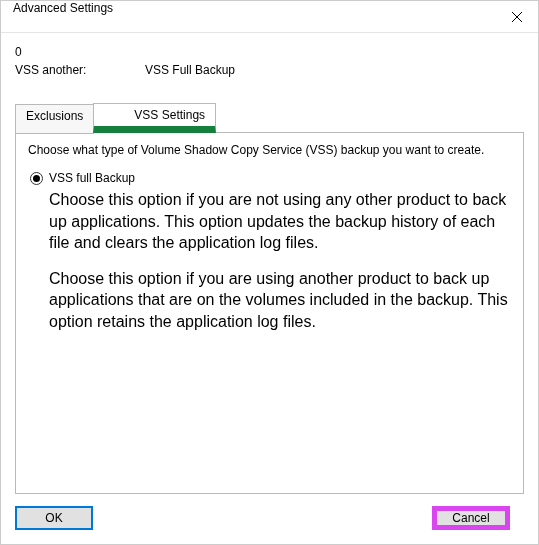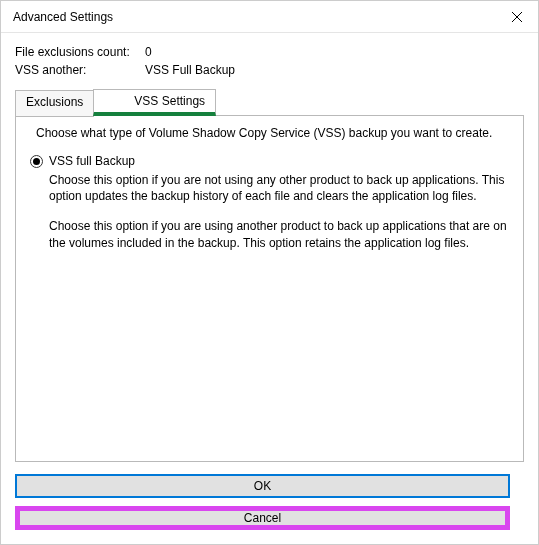--- a/index.html
+++ b/index.html
@@ -17,21 +17,20 @@
     width: 539px;
     height: 545px;
     background: #fff;
     display: flex;
     flex-direction: column;
     border: 1px solid #ccc;
   }
   .titlebar {
     height: 32px;
     display: flex;
-    align-items: center;
     padding: 0 0 0 12px;
     border-bottom: 1px solid #e5e5e5;
   }
   .titlebar-title {
     flex: 1;
     font-size: 12px;
   }
   .close-btn {
     width: 42px;
     height: 32px;
@@ -48,57 +47,56 @@
     flex-direction: column;
   }
   .info-row {
     display: flex;
     margin-bottom: 4px;
     font-size: 12px;
   }
   .info-label { width: 130px; }
   .tabs {
     display: flex;
-    margin-top: 8px;
+    margin-top: 22px;
     position: relative;
     z-index: 2;
   }
   .tab {
     padding: 4px 10px 4px 10px;
     border: 1px solid #b9b9b9;
     background: #fff;
     font-size: 12px;
     cursor: pointer;
     position: relative;
     margin-right: -1px;
     border-bottom: 1px solid #b9b9b9;
   }
   .tab.active {
-    border-bottom: 4px solid #15803d;
+    border-bottom: 7px solid #15803d;
     background: #fff;
     z-index: 3;
     padding-left: 40px;
   }
   .tab.inactive {
     background: #f7f7f7;
     top: 1px;
   }
   .tab-panel {
     border: 1px solid #b9b9b9;
     flex: 1;
     margin-top: -1px;
     padding: 10px 12px;
     position: relative;
     z-index: 1;
     overflow: hidden;
   }
   .panel-desc {
     font-size: 12px;
     margin-bottom: 14px;
-    margin-left: 8px;
   }
   .radio-group {
     margin-bottom: 14px;
     padding-left: 2px;
   }
   .radio-head {
     display: flex;
     align-items: center;
     gap: 6px;
     cursor: pointer;
@@ -115,30 +113,29 @@
   }
   .radio-circle.checked::after {
     content: "";
     width: 7px;
     height: 7px;
     border-radius: 50%;
     background: #000;
   }
   .radio-label { font-size: 12px; }
   .radio-desc {
-    font-size: 12px;
+    font-size: 16px;
     margin: 4px 0 0 19px;
     line-height: 1.35;
   }
   .footer {
     padding: 12px 14px 14px 0;
     display: flex;
     justify-content: space-between;
     gap: 8px;
-    flex-direction: column;
   }
   .btn {
     min-width: 78px;
     height: 24px;
     font-size: 12px;
     font-family: inherit;
     background: #e1e1e1;
     border: 5px solid #d946ef;
     cursor: pointer;
     padding: 0;
@@ -159,21 +156,20 @@
       <svg viewBox="0 0 10 10">
         <line x1="0" y1="0" x2="10" y2="10" stroke="#000" stroke-width="1"></line>
         <line x1="10" y1="0" x2="0" y2="10" stroke="#000" stroke-width="1"></line>
       </svg>
     </div>
   </div>
 
   <div class="content">
 
     <div class="info-row">
-      <span class="info-label">File exclusions count:</span>
       <span>0</span>
     </div>
     <div class="info-row">
       <span class="info-label">VSS another:</span>
       <span>VSS Full Backup</span>
     </div>
 
     <div class="tabs">
       <div class="tab inactive">
         <span>Exclusions</span>

